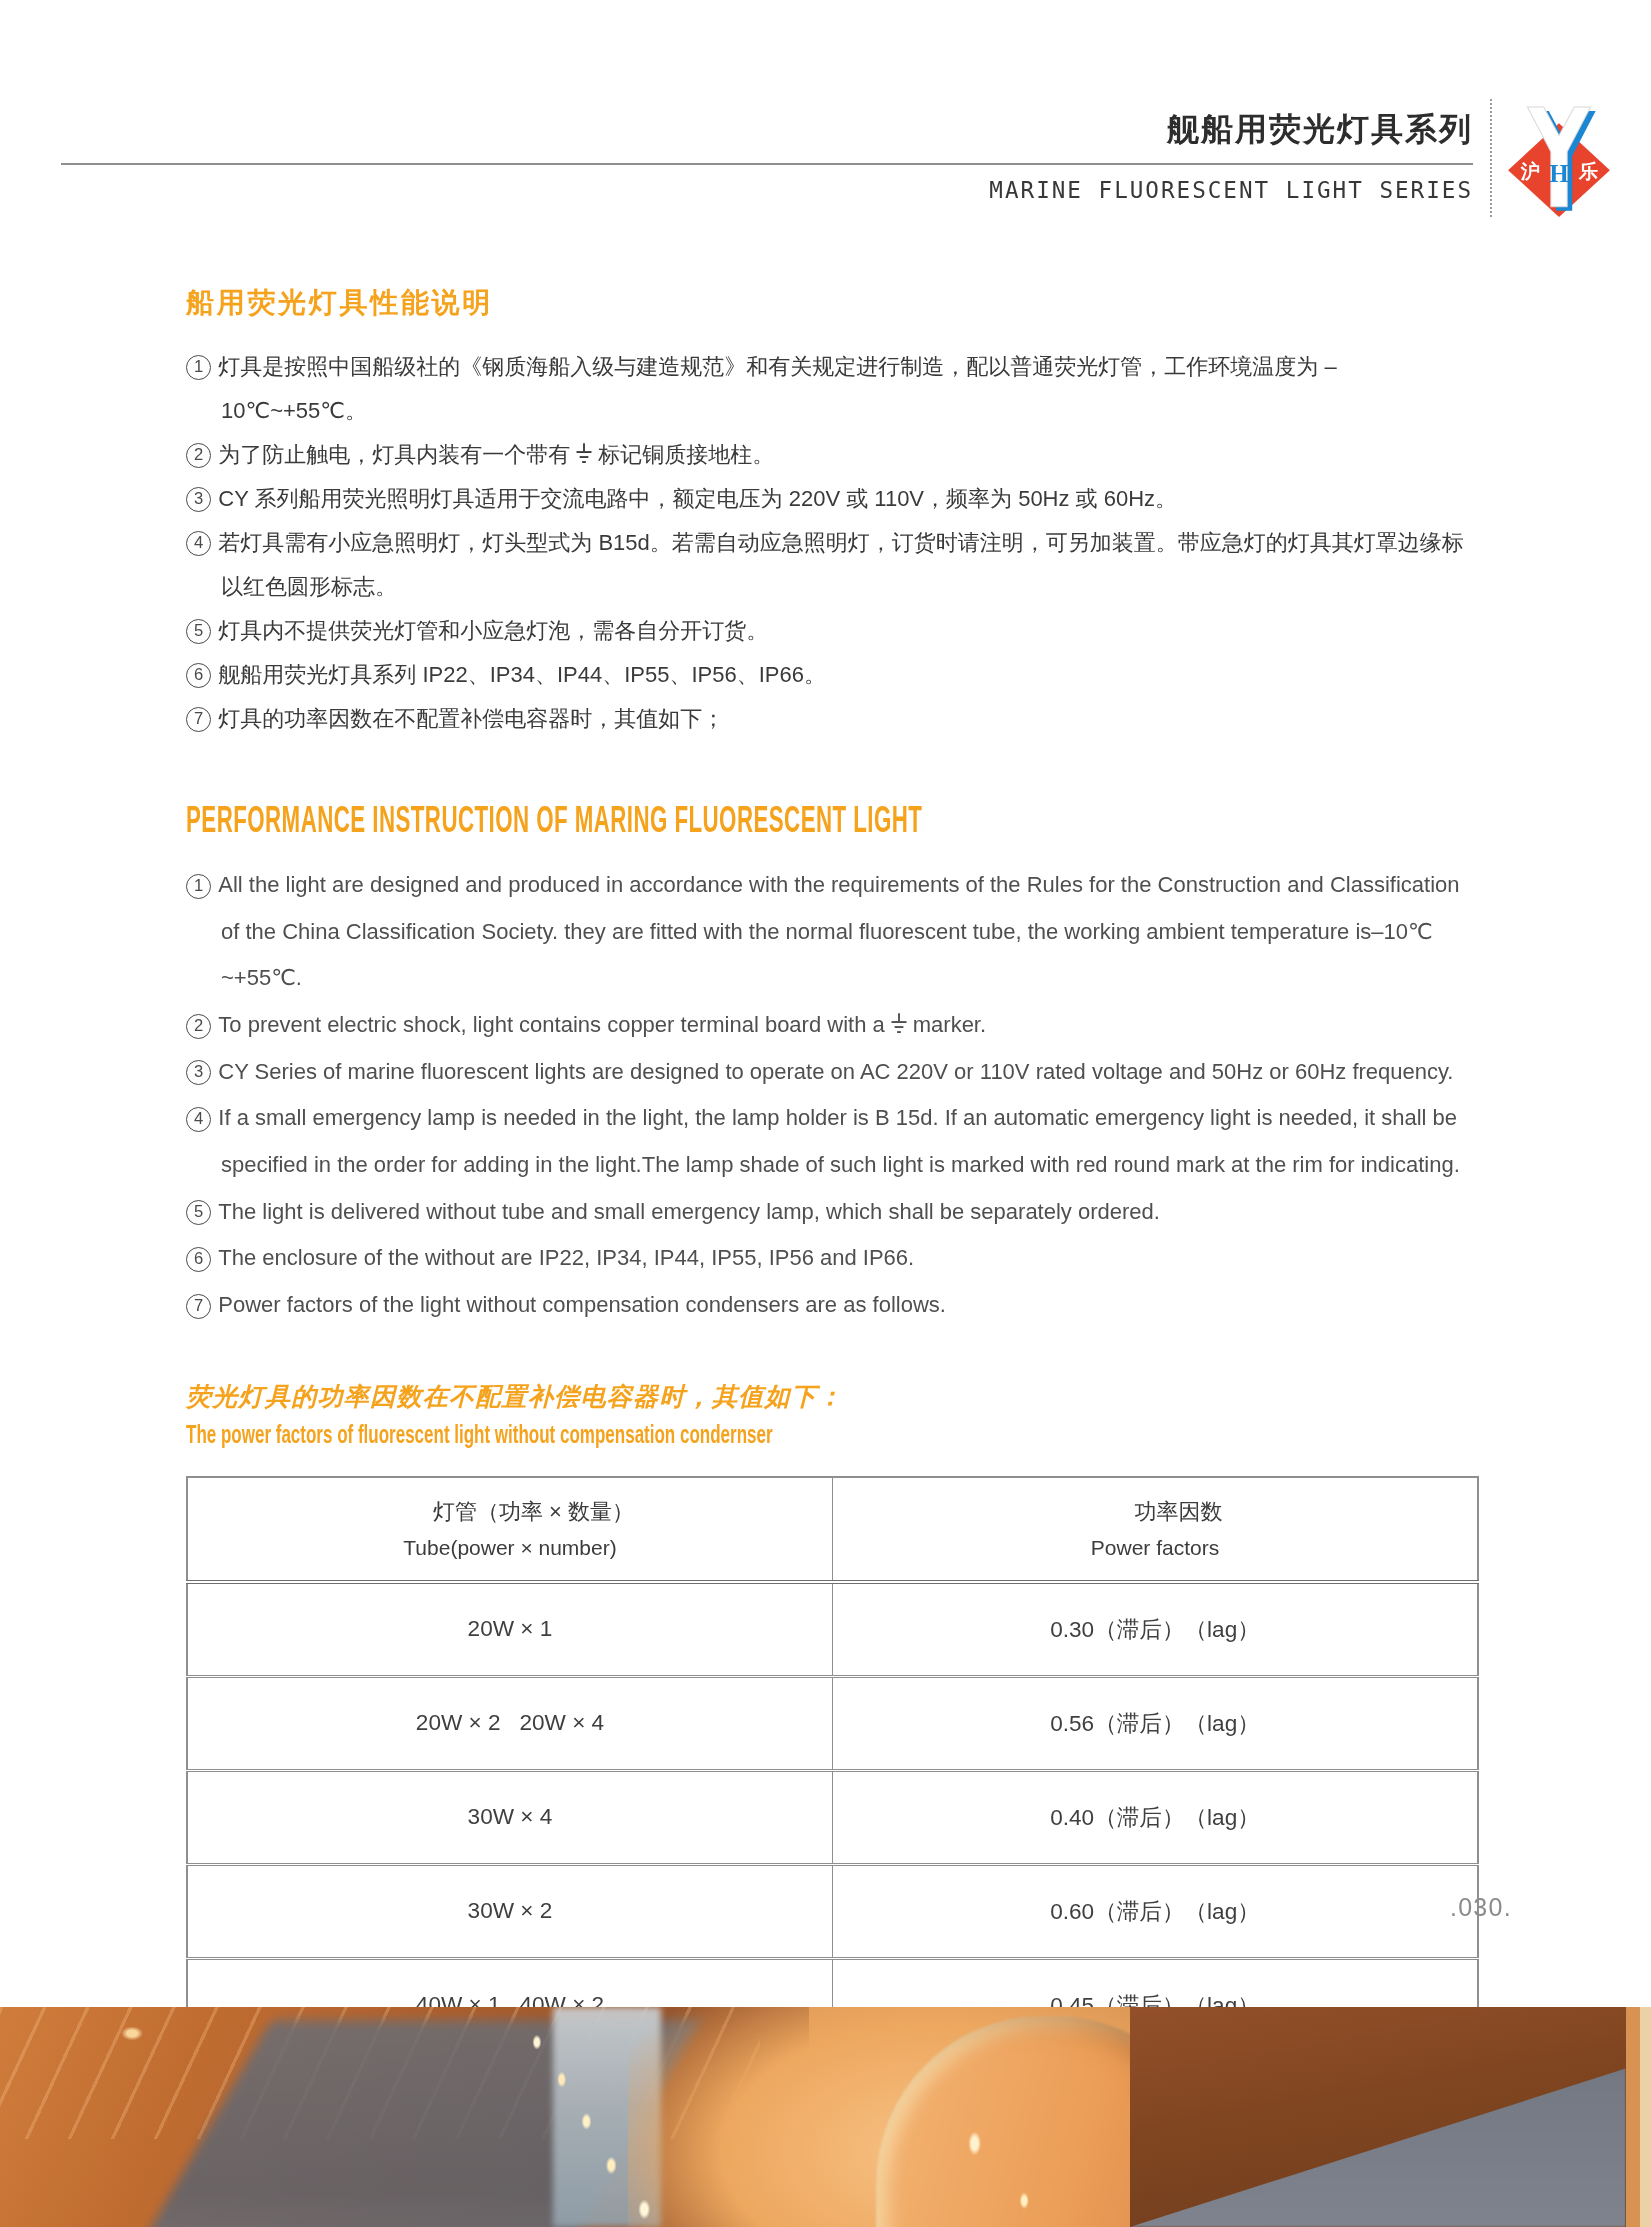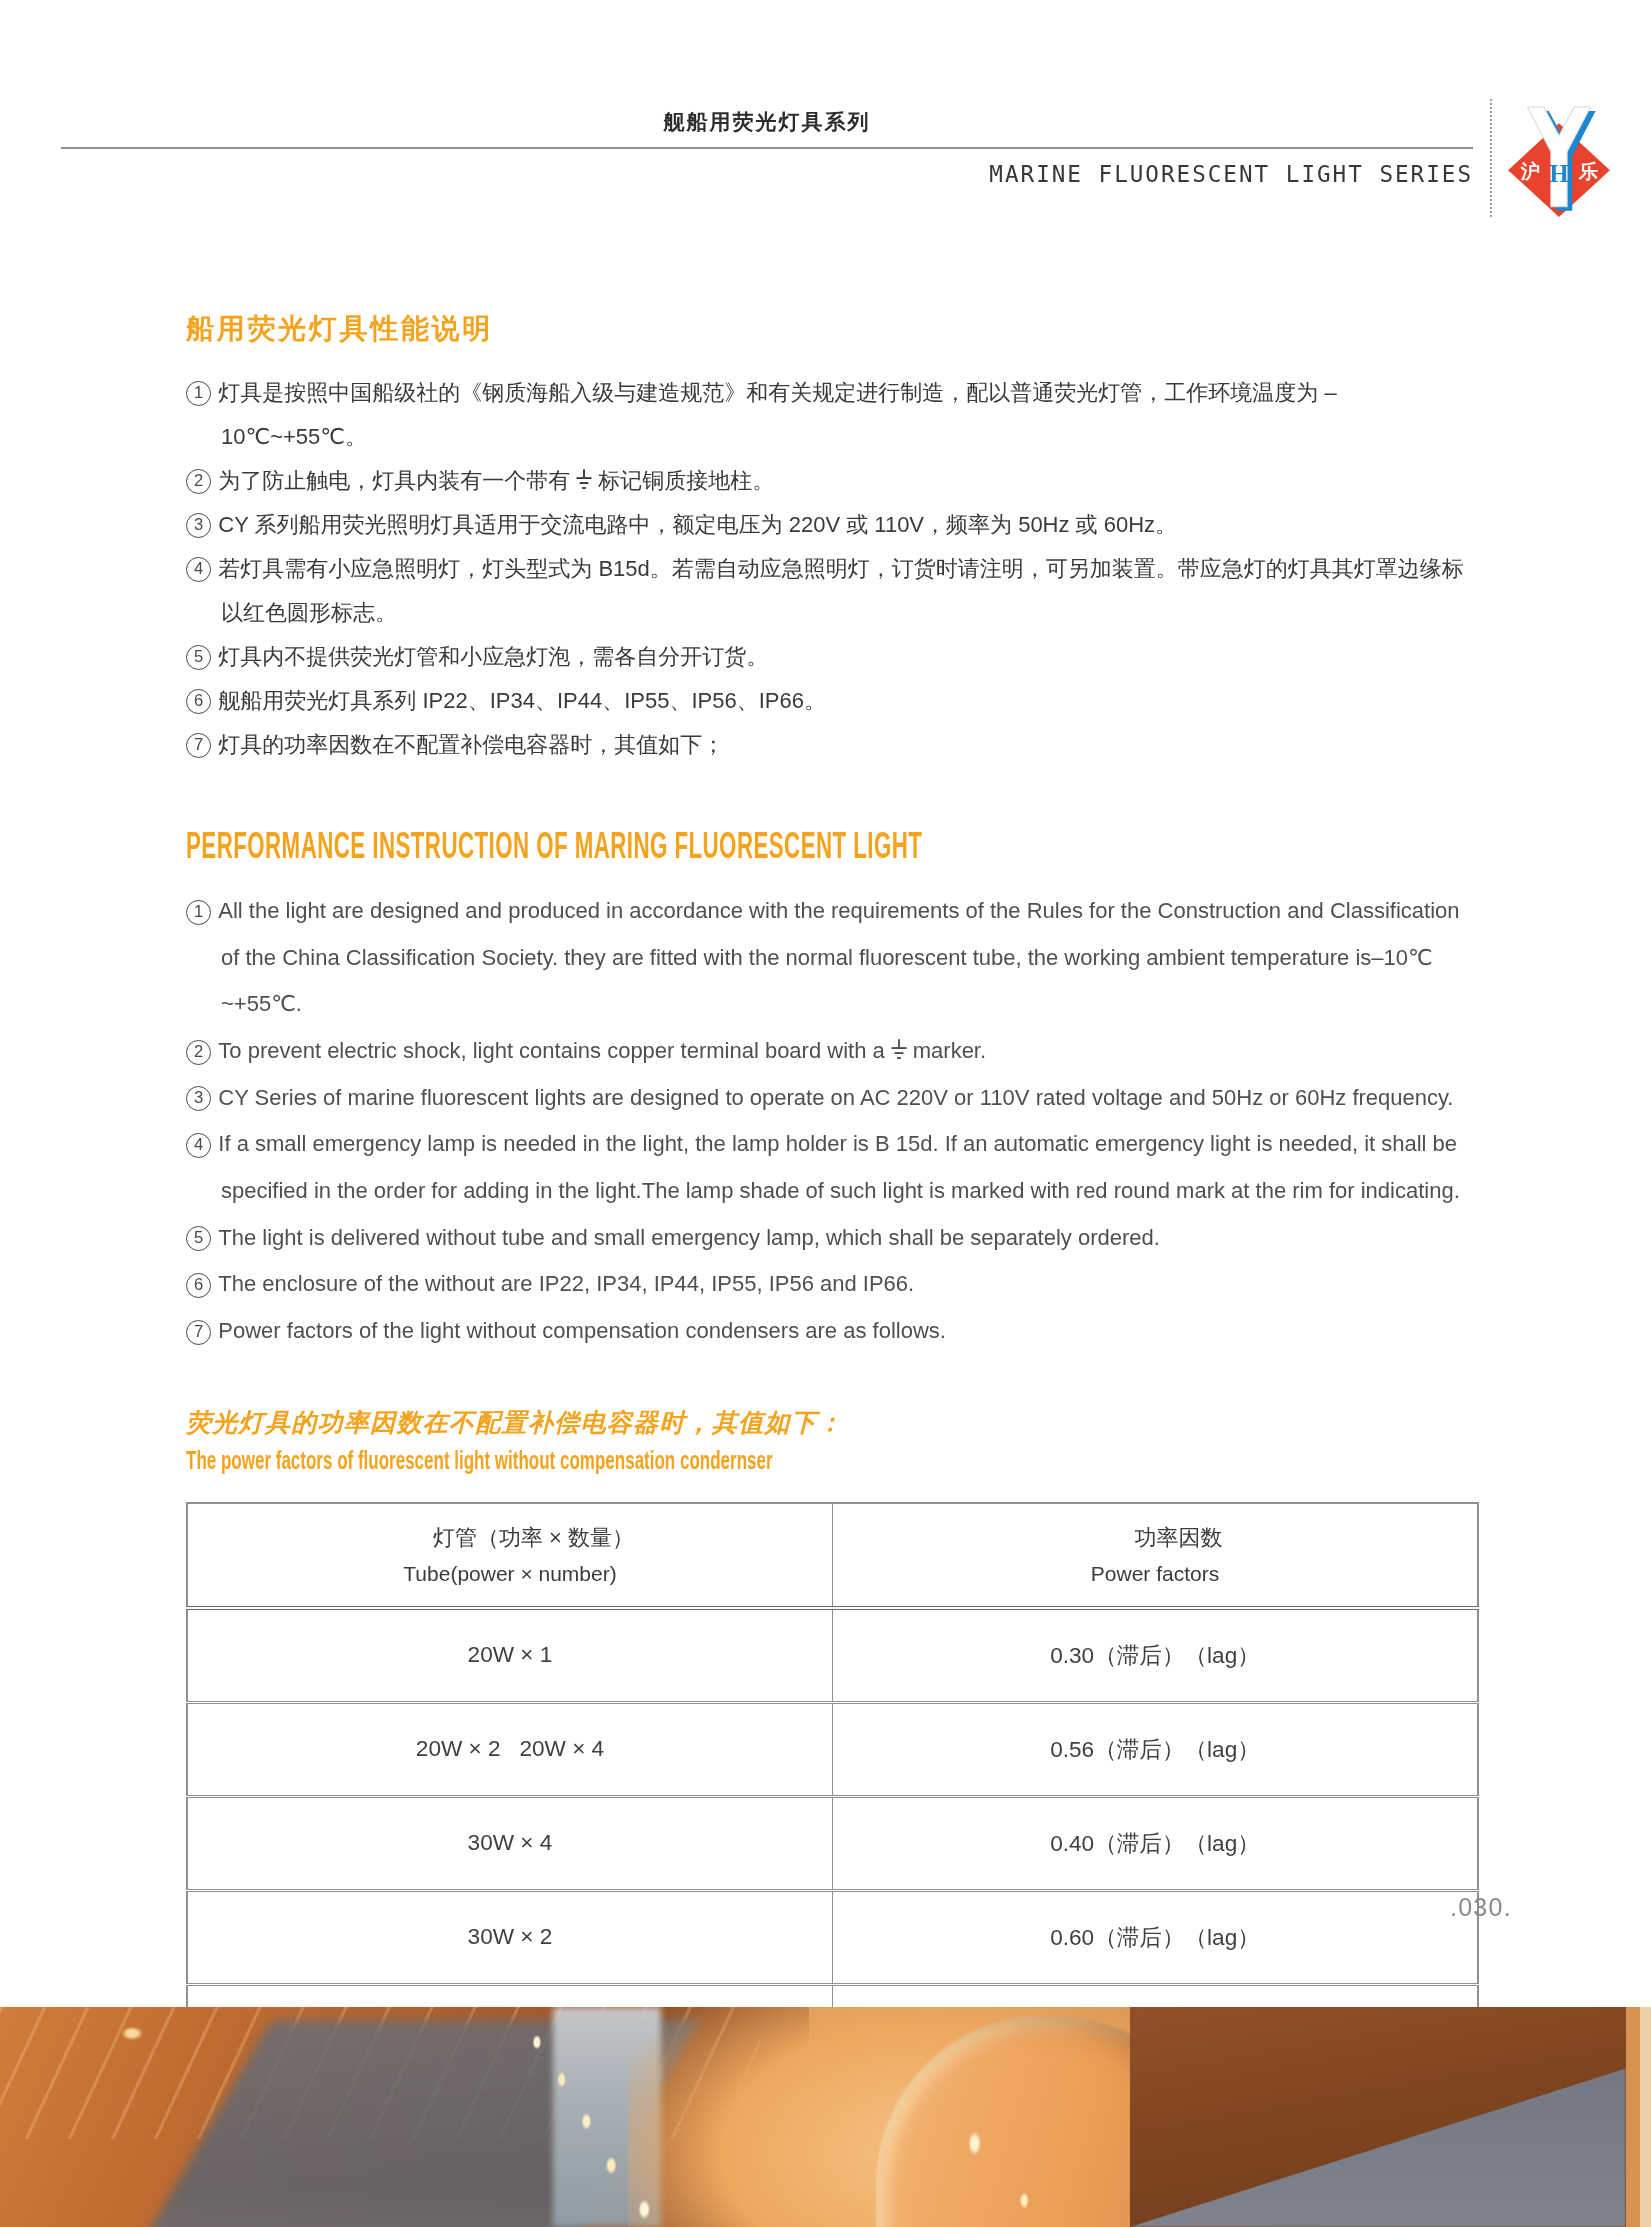--- a/index.html
+++ b/index.html
@@ -5,28 +5,28 @@
   html,body{margin:0;padding:0;}
   body{
     width:1652px;height:2227px;position:relative;overflow:hidden;
     background:#ffffff;
     font-family:"Liberation Sans","DejaVu Sans",sans-serif;
     color:#3a3a3a;
   }
   
   .header{display:flex;align-items:flex-start;margin:99px 37px 0 61px;}
   .header-left{flex:1;text-align:right;padding-top:9.3px;}
-  .title-zh{font-size:21px;font-weight:bold;color:#2d2d2d;letter-spacing:2px;margin-bottom:10.7px;text-align:center;}
+  .title-zh{font-size:32px;font-weight:bold;color:#2d2d2d;letter-spacing:2px;margin-bottom:10.7px;}
   .header-rule{border:none;border-top:2.7px solid #8f8f8f;margin:0 0 12px 0;}
   .title-en{font-family:"DejaVu Sans Mono","Liberation Mono",monospace;font-size:22.6px;color:#383838;letter-spacing:2px;}
   .header-divider{border-left:2px dotted #9a9a9a;height:118px;margin:0 10.7px 0 17.3px;}
   .logo{width:112px;height:126px;flex:0 0 auto;}
   
   .content{margin:0 173px 0 186px;}
-  .section-heading-zh{margin-top:85px;font-size:28px;font-weight:bold;color:#F5A21C;letter-spacing:2.7px;}
+  .section-heading-zh{margin-top:59px;font-size:28px;font-weight:bold;color:#F5A21C;letter-spacing:2.7px;}
   .items{margin-top:22.6px;}
   .item{padding-left:35px;text-indent:-35px;}
   .items-zh .item{font-size:22px;line-height:2.0;color:#3a3a3a;}
   .items-en .item{font-size:22px;line-height:2.12;color:#4f4f4f;}
   .circ{
     display:inline-block;width:25px;height:25px;line-height:22px;box-sizing:border-box;
     border:1.7px solid #4a4a4a;border-radius:50%;text-align:center;font-size:16.6px;
     margin-right:7.3px;text-indent:0;vertical-align:1.3px;color:#4a4a4a;background:#fff;
   }
   .gnd{width:20px;height:22.6px;vertical-align:-2.7px;margin:0 4px;}

